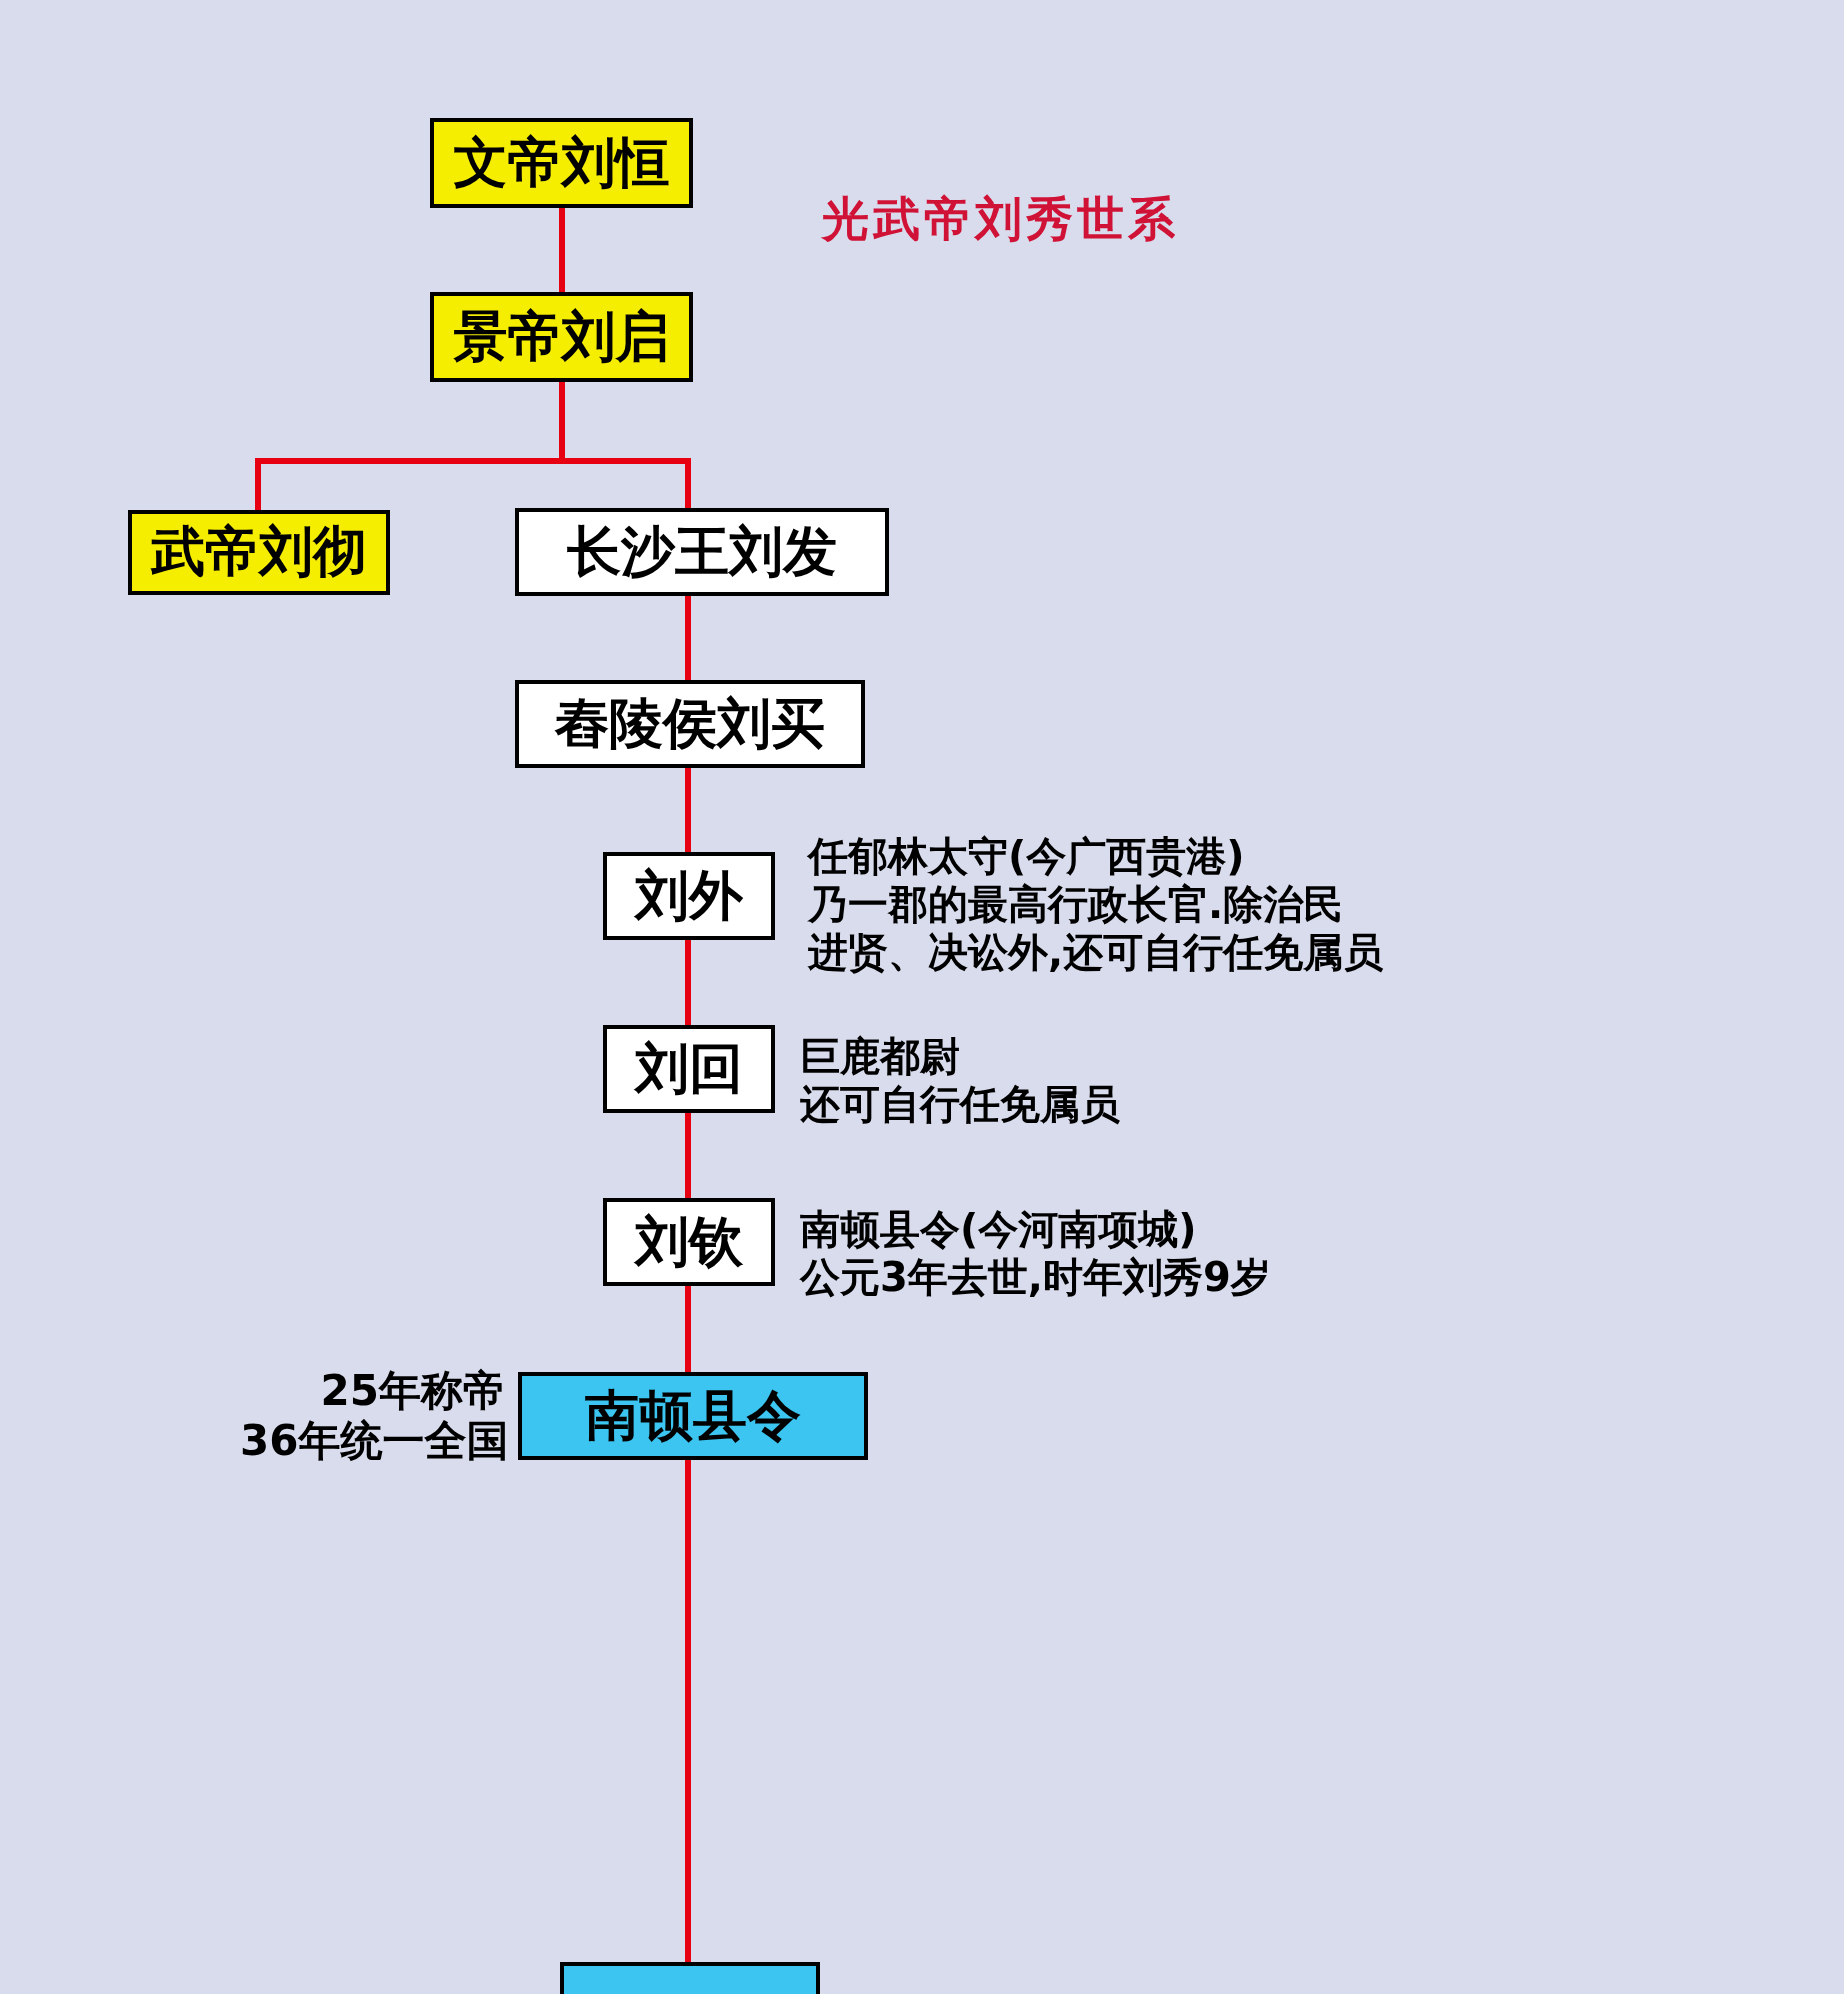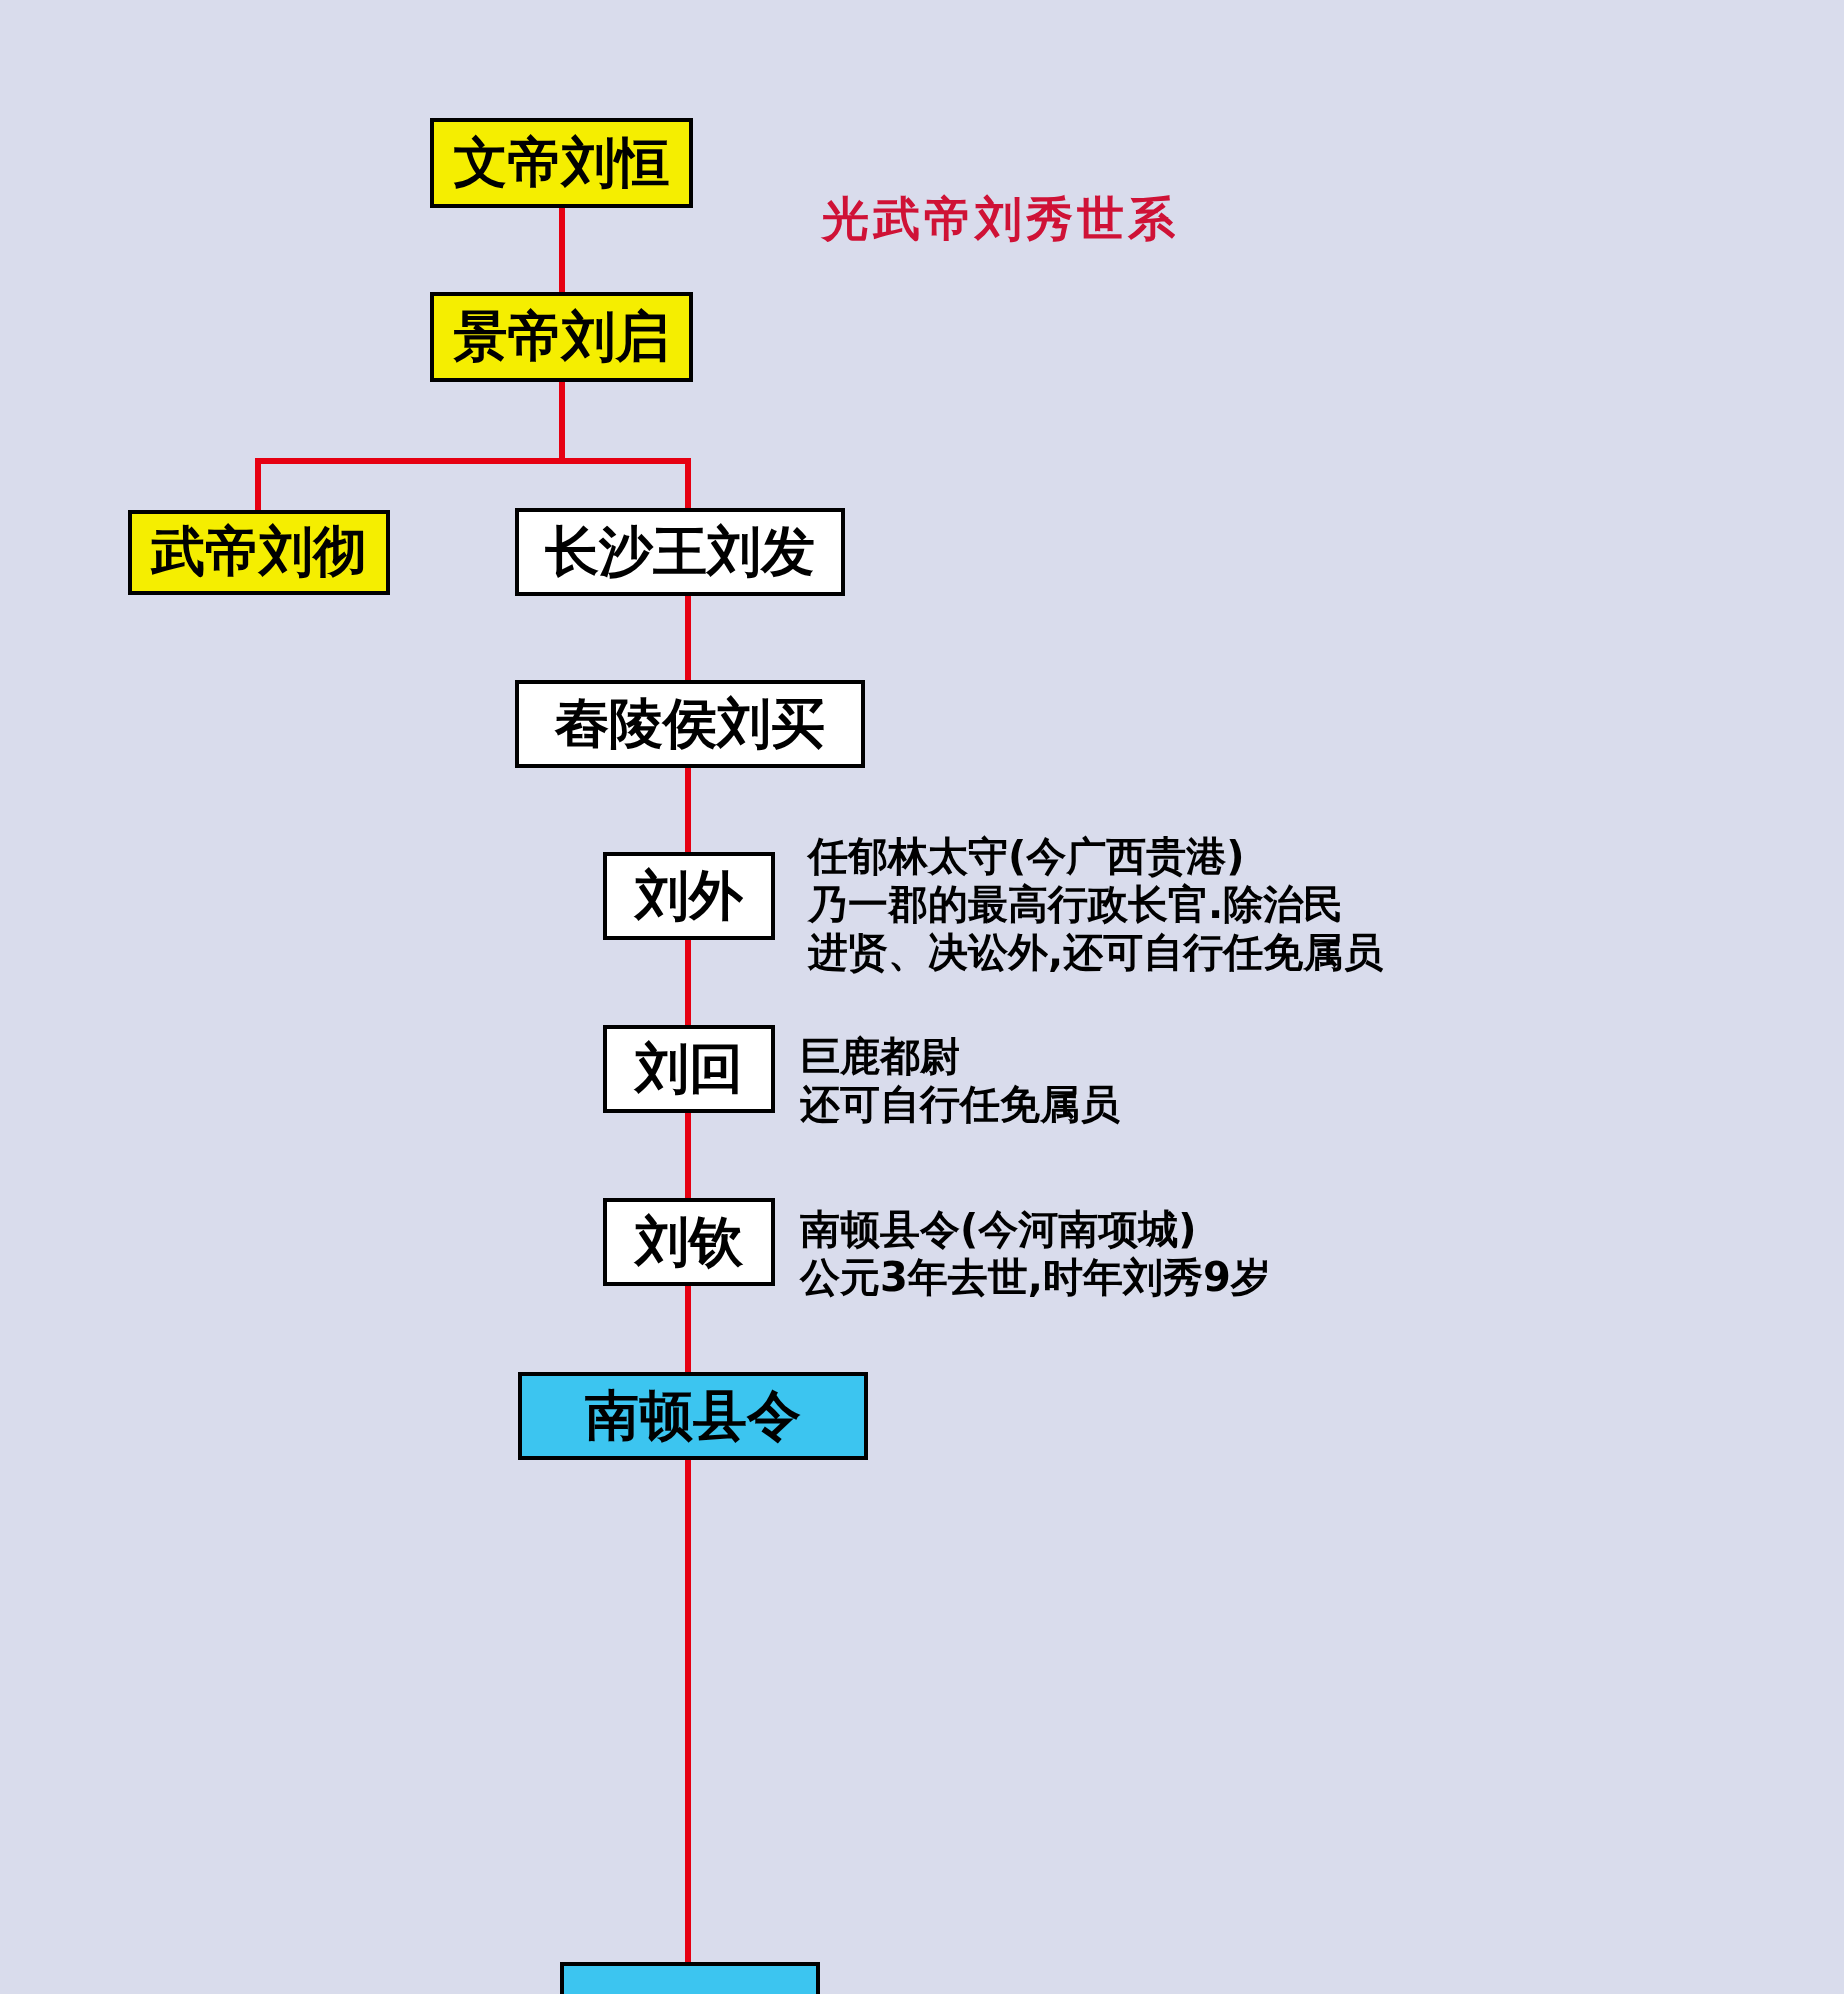--- a/index.html
+++ b/index.html
@@ -59,21 +59,21 @@
   <div class="line" style="left:685px;top:1110px;width:6px;height:92px;"></div>
   <div class="line" style="left:685px;top:1283px;width:6px;height:93px;"></div>
   <div class="line" style="left:685px;top:1457px;width:6px;height:510px;"></div>
 
   <div class="node yellow f54" style="left:430px;top:118px;width:263px;height:90px;">文帝刘恒</div>
 
   <div class="node yellow f54" style="left:430px;top:292px;width:263px;height:90px;">景帝刘启</div>
 
   <div class="node yellow f54" style="left:128px;top:510px;width:262px;height:85px;">武帝刘彻</div>
 
-  <div class="node white f54" style="left:515px;top:508px;width:330px;height:88px;">长沙王刘发</div>
+  <div class="node white f54" style="left:515px;top:508px;width:374px;height:88px;">长沙王刘发</div>
 
   <div class="node white f54" style="left:515px;top:680px;width:350px;height:88px;">舂陵侯刘买</div>
 
   <div class="node white f54" style="left:603px;top:852px;width:172px;height:88px;">刘外</div>
 
   <div class="node white f54" style="left:603px;top:1025px;width:172px;height:88px;">刘回</div>
 
   <div class="node white f54" style="left:603px;top:1198px;width:172px;height:88px;">刘钦</div>
 
   <div class="node cyan f54" style="left:518px;top:1372px;width:350px;height:88px;">南顿县令</div>
@@ -89,14 +89,18 @@
   <div class="note" style="left:800px;top:1032px;">
     <div>巨鹿都尉</div>
     <div>还可自行任免属员</div>
   </div>
 
   <div class="note" style="left:800px;top:1205px;">
     <div>南顿县令(今河南项城)</div>
     <div>公元3年去世,时年刘秀9岁</div>
   </div>
 
+  <div class="note right" style="left:240px;top:1366px;width:265px;">
+    <div>25年称帝</div>
+    <div>36年统一全国</div>
+  </div>
 
 </div>
 
 </body></html>

